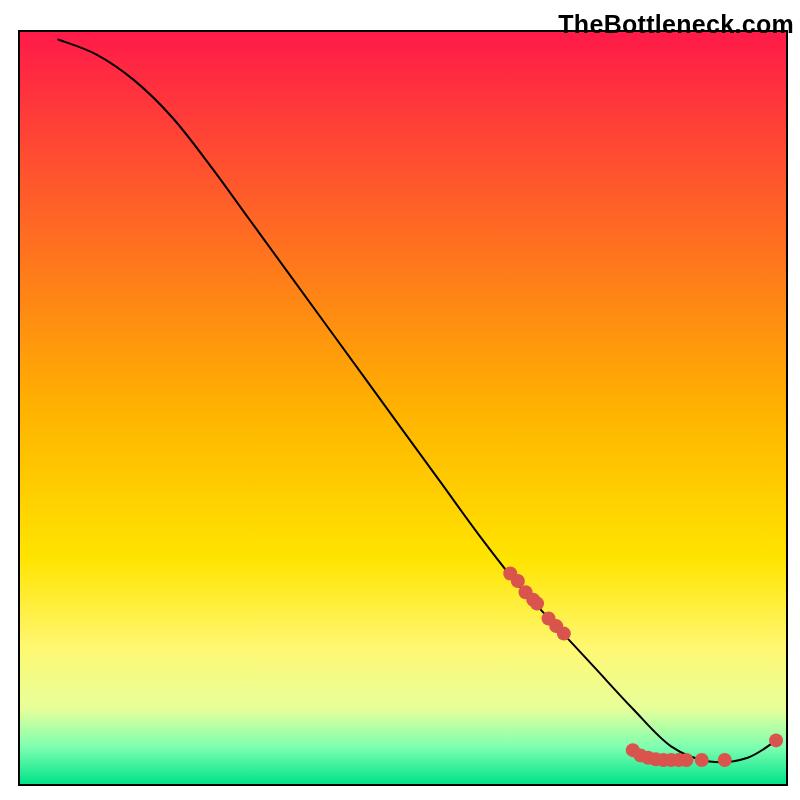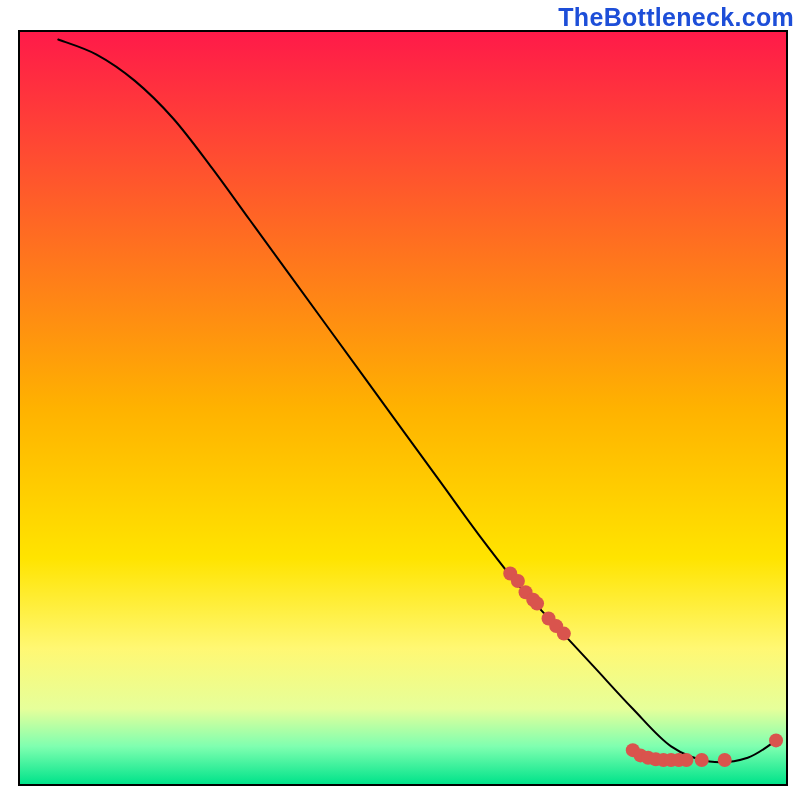--- a/index.html
+++ b/index.html
@@ -62,14 +62,14 @@
         <circle cx="635.78" cy="727.184" r="7" fill="#d9544d"></circle>
         <circle cx="643.4399999999999" cy="727.936" r="7" fill="#d9544d"></circle>
         <circle cx="651.1" cy="727.936" r="7" fill="#d9544d"></circle>
         <circle cx="658.76" cy="727.936" r="7" fill="#d9544d"></circle>
         <circle cx="666.42" cy="727.936" r="7" fill="#d9544d"></circle>
         <circle cx="681.74" cy="727.936" r="7" fill="#d9544d"></circle>
         <circle cx="704.72" cy="727.936" r="7" fill="#d9544d"></circle>
         <circle cx="756.042" cy="708.384" r="7" fill="#d9544d"></circle>
       </svg>
   </div>
-  <div class="watermark" id="watermark" style="font-size: 25px; color: #1d4ed8; top: 3px; right: 6px;">TheBottleneck.com</div>
+  <div class="watermark" id="watermark" style="font-size: 25px; color: #000000; top: 10px; right: 6px;">TheBottleneck.com</div>
 </div>
 
 </body></html>

